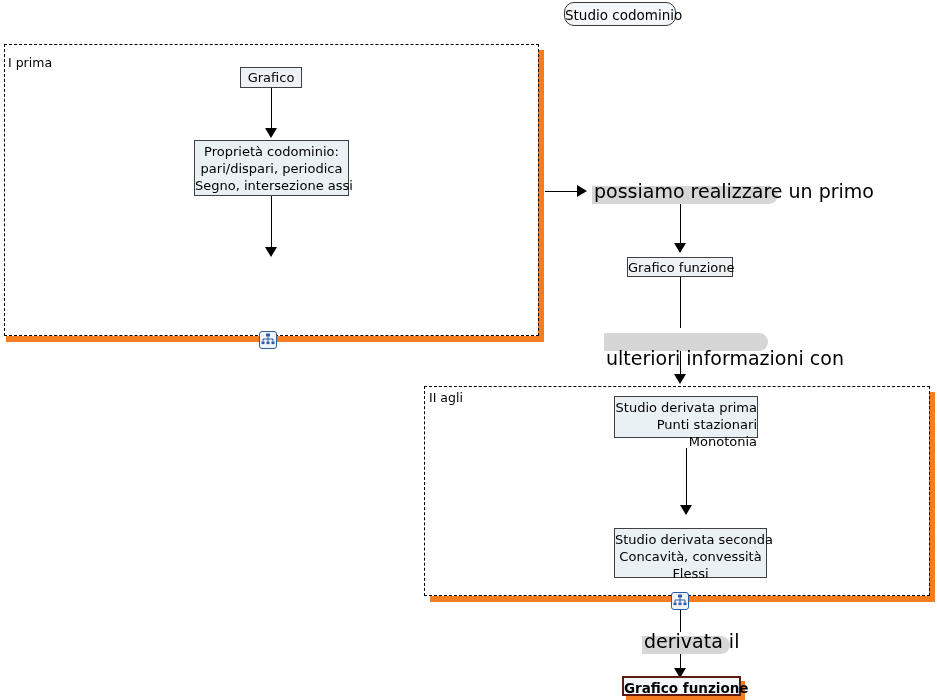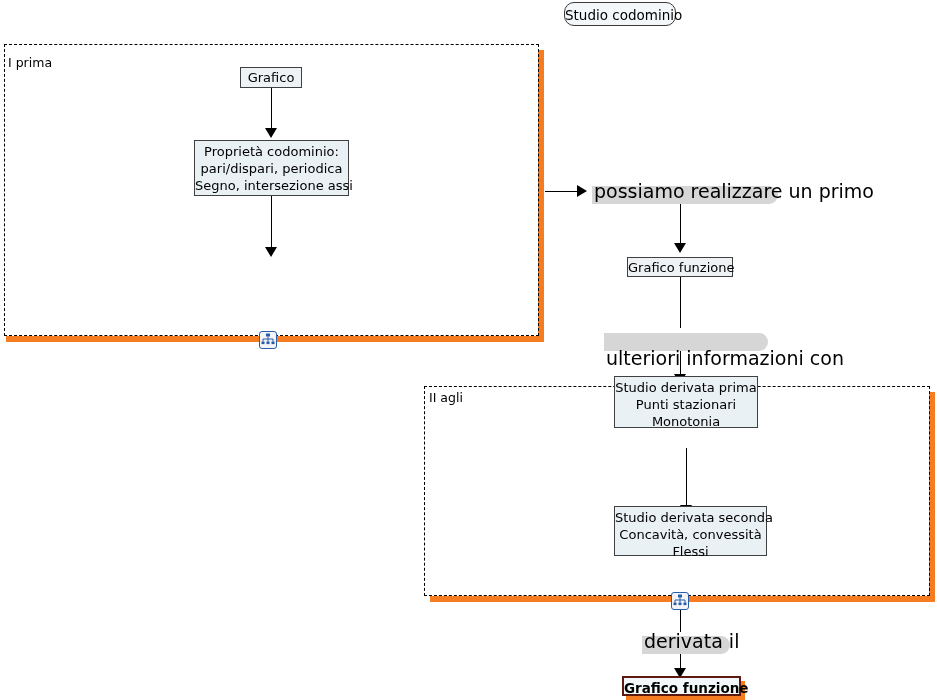--- a/index.html
+++ b/index.html
@@ -207,28 +207,28 @@
   <div class="note" style="left:602px; top:329px;margin-top:20px;">ulteriori informazioni con</div>
 
   <div class="vline" style="left:680px; top:347px; height:31px;"></div>
   <div class="arrow-down" style="left:674px; top:374px;"></div>
 
   <div class="part-shadow" style="left:929px; top:392px; width:6px; height:210px;"></div>
   <div class="part-shadow" style="left:430px; top:596px; width:505px; height:6px;"></div>
   <div class="part-container" style="left:424px; top:386px; width:506px; height:210px;"></div>
   <div class="part-label" style="left:429px; top:390px;">II agli</div>
 
-  <div class="pbox" style="left:614px; top:376px; width:144px; height:52px;">Studio derivata prima
+  <div class="pbox" style="left:614px; top:396px; width:144px; height:42px;text-align:right;">Studio derivata prima
 Punti stazionari
 Monotonia</div>
 
   <div class="vline" style="left:686px; top:448px; height:62px;"></div>
   <div class="arrow-down" style="left:680px; top:505px;"></div>
 
-  <div class="pbox" style="left:614px; top:506px; width:153px; height:50px;">Studio derivata seconda
+  <div class="pbox" style="left:614px; top:528px; width:153px; height:50px;">Studio derivata seconda
 Concavità, convessità
 Flessi</div>
 
   <div class="tree-icon" style="left:671px; top:592px;">
     <svg width="16" height="16" viewBox="0 0 16 16" aria-hidden="true">
       <rect x="6" y="1.5" width="4" height="3" fill="#2b5ca8"></rect>
       <line x1="8" y1="4.5" x2="8" y2="7" stroke="#2b5ca8" stroke-width="1"></line>
       <line x1="3" y1="7" x2="13" y2="7" stroke="#2b5ca8" stroke-width="1"></line>
       <line x1="3" y1="7" x2="3" y2="9.5" stroke="#2b5ca8" stroke-width="1"></line>
       <line x1="8" y1="7" x2="8" y2="9.5" stroke="#2b5ca8" stroke-width="1"></line>

